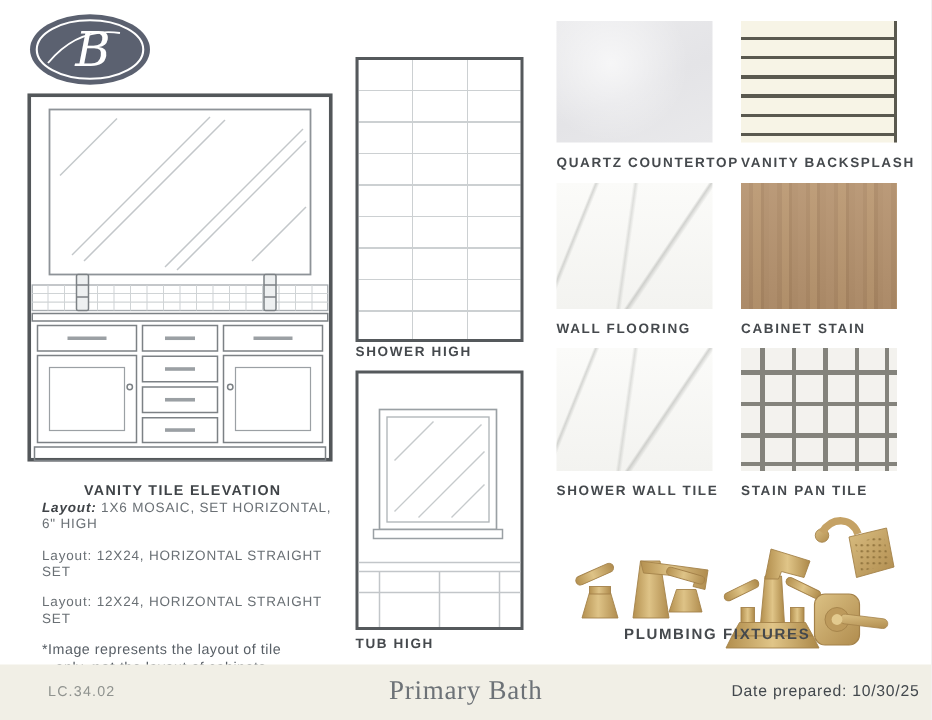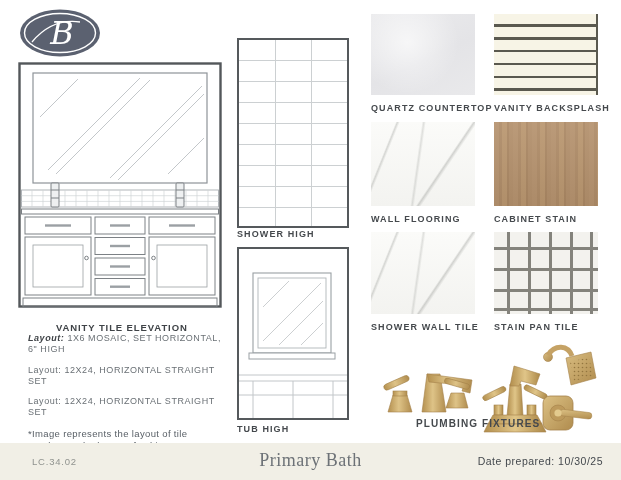--- a/index.html
+++ b/index.html
@@ -46,21 +46,21 @@
       background-image:
         repeating-linear-gradient(to right, #84837c 0 3px, rgba(0,0,0,0) 3px 21px),
         repeating-linear-gradient(to bottom, #84837c 0 3px, rgba(0,0,0,0) 3px 21px);
       background-position:-8px -6px;}
 
   
   .footer{left:0;bottom:0;width:621px;height:37px;background:#f1efe6;}
   .f-code{position:absolute;left:20px;top:13px;font-size:9.5px;letter-spacing:.8px;color:#90938f;margin-left:12px;}
   .f-title{position:absolute;left:0;right:0;top:7px;text-align:center;
            font-family:"Liberation Serif","DejaVu Serif",serif;font-size:18px;color:#6d7277;letter-spacing:.5px;}
-  .f-date{position:absolute;right:18px;top:12px;font-size:10.5px;letter-spacing:.5px;color:#43484d;}
+  .f-date{position:absolute;right:8px;top:12px;font-size:10.5px;letter-spacing:.5px;color:#43484d;}
 </style>
 </head>
 <body>
 
 <div class="board">
 
   <svg class="abs" style="left:18px;top:8px" width="84" height="50" viewBox="0 0 84 50">
     <ellipse cx="42" cy="25" rx="40" ry="23.5" fill="#5b6170"></ellipse>
     <ellipse cx="42" cy="25" rx="35.5" ry="19.5" fill="none" stroke="#ffffff" stroke-width="1.4"></ellipse>
     <text x="44" y="36" text-anchor="middle" font-family="DejaVu Serif, Liberation Serif, serif" font-style="italic" font-size="32" fill="#ffffff">B</text>

